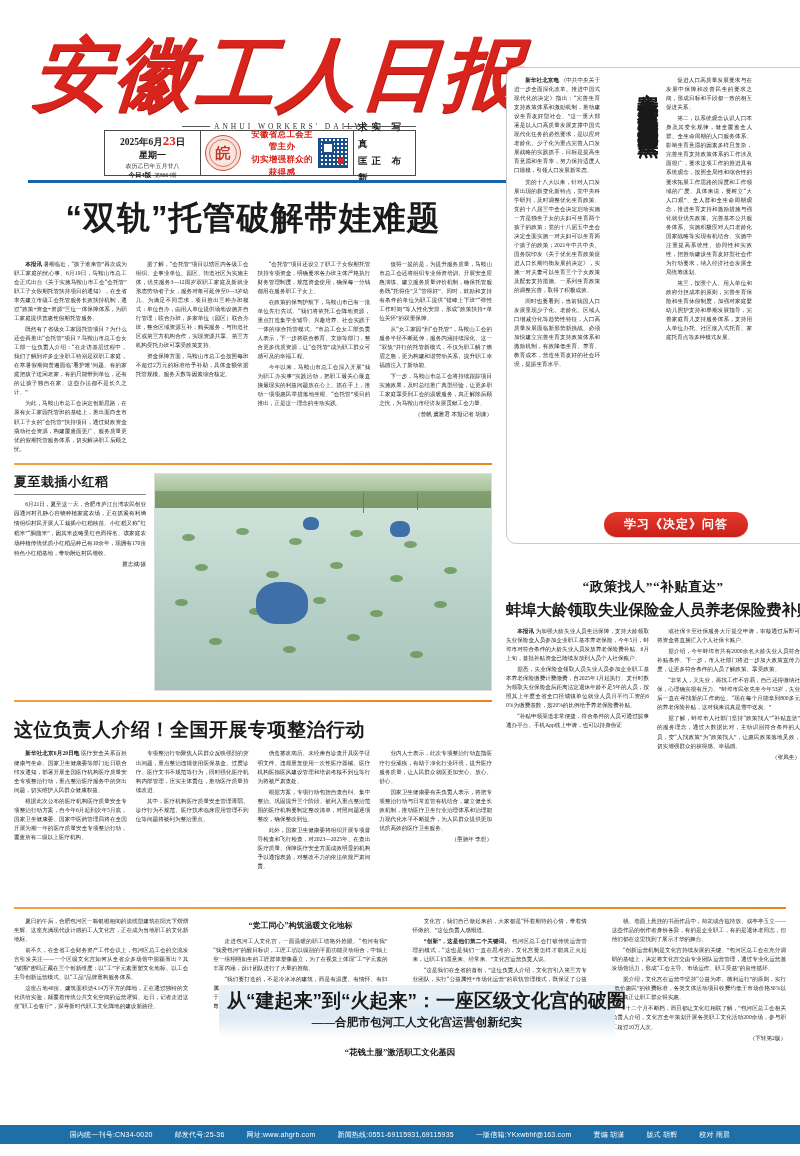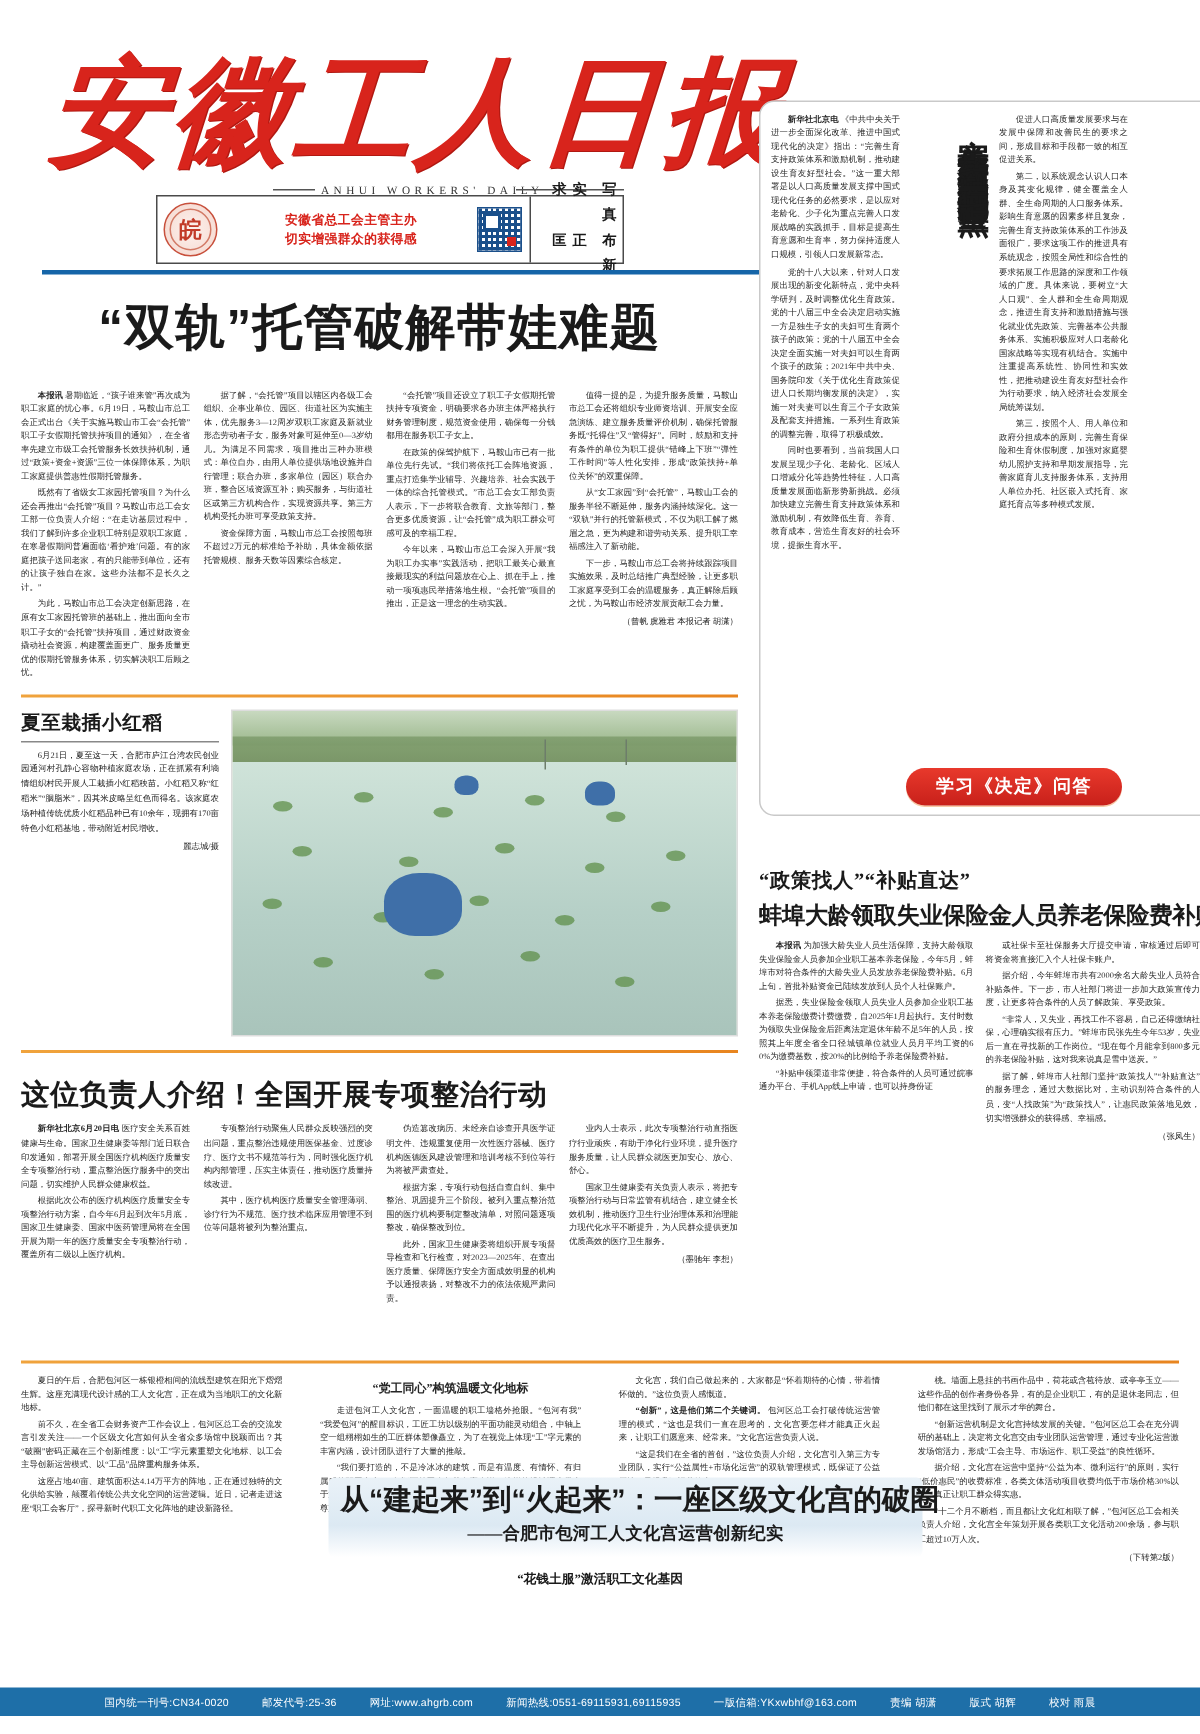--- a/index.html
+++ b/index.html
@@ -114,21 +114,20 @@
   }
   .slogan-cell {
     width: 62px;
     border-left: 1px solid #4a4a4a;
     display: flex; flex-direction: column;
     justify-content: center; align-items: center;
   }
   .slogan-cell div {
     font-size: 9.5px; font-weight: bold; letter-spacing: 4px; line-height: 1.8;
     padding-left: 4px;
-    text-align: right;
   }
   .blue-rule {
     position: absolute; left: 14px; right: 14px; top: 180px;
     height: 3px; background: #1565a8;
   }
 
   
   .main-area { position: absolute; left: 14px; top: 188px; width: 772px; }
   .left-zone { position: absolute; left: 0; top: 0; width: 478px; }
   .right-zone {
@@ -251,21 +250,21 @@
   .badge {
     display: inline-block;
     background: linear-gradient(180deg,#e8392c,#c8201a);
     color: #fff; font-weight: bold; font-size: 12px;
     padding: 4px 20px; border-radius: 13px;
     letter-spacing: 1px;
     font-family: "Liberation Sans", sans-serif;
     box-shadow: 0 1px 0 #f6c9a4;
   }
   .rz-kicker {
-    font-size: 13.5px; font-weight: bold;
+    text-align: center; font-size: 13.5px; font-weight: bold;
     margin-top: 12px; letter-spacing: 0.5px;
   }
   .rz-headline {
     text-align: center; font-size: 15.5px; font-weight: bold;
     margin-top: 4px; letter-spacing: -0.2px;
     font-family: "Liberation Sans", sans-serif;
     white-space: nowrap;
   }
   .rz-two { display: flex; gap: 8px; margin-top: 6px; }
   .rz-two .col { flex: 1; }
@@ -289,20 +288,26 @@
 <div class="page">
 
   <div class="masthead">
     <div class="nameplate">安徽工人日报</div>
 
     <div class="eng-rule-l"></div>
     <div class="eng-title">ANHUI  WORKERS'  DAILY</div>
     <div class="eng-rule-r"></div>
 
     <div class="info-box">
+      <div class="date-cell">
+        <div class="date-line1"><span>2025年6月</span><span class="big">23</span><span>日</span></div>
+        <div class="date-line2">星期一</div>
+        <div class="date-line3">农历乙巳年五月廿八</div>
+        <div class="date-line4"><span>今日4版</span>&nbsp;&nbsp;<span class="issue">第8664期</span></div>
+      </div>
       <div class="seal-cell">
         <div class="seal">皖</div>
       </div>
       <div class="publisher-cell">
         <div>安徽省总工会主管主办</div>
         <div>切实增强群众的获得感</div>
       </div>
       <div class="qr-cell">
         <div class="qr"></div>
       </div>

